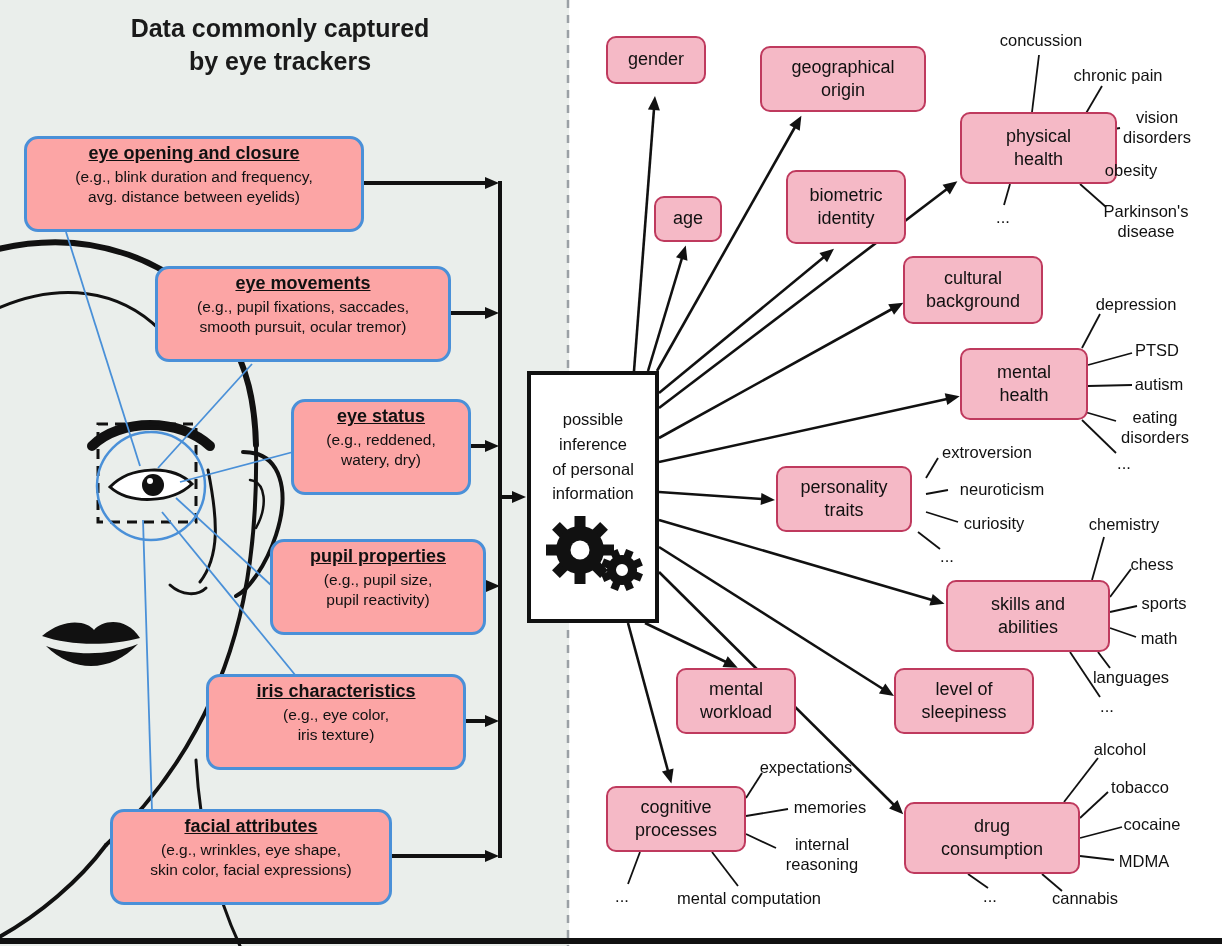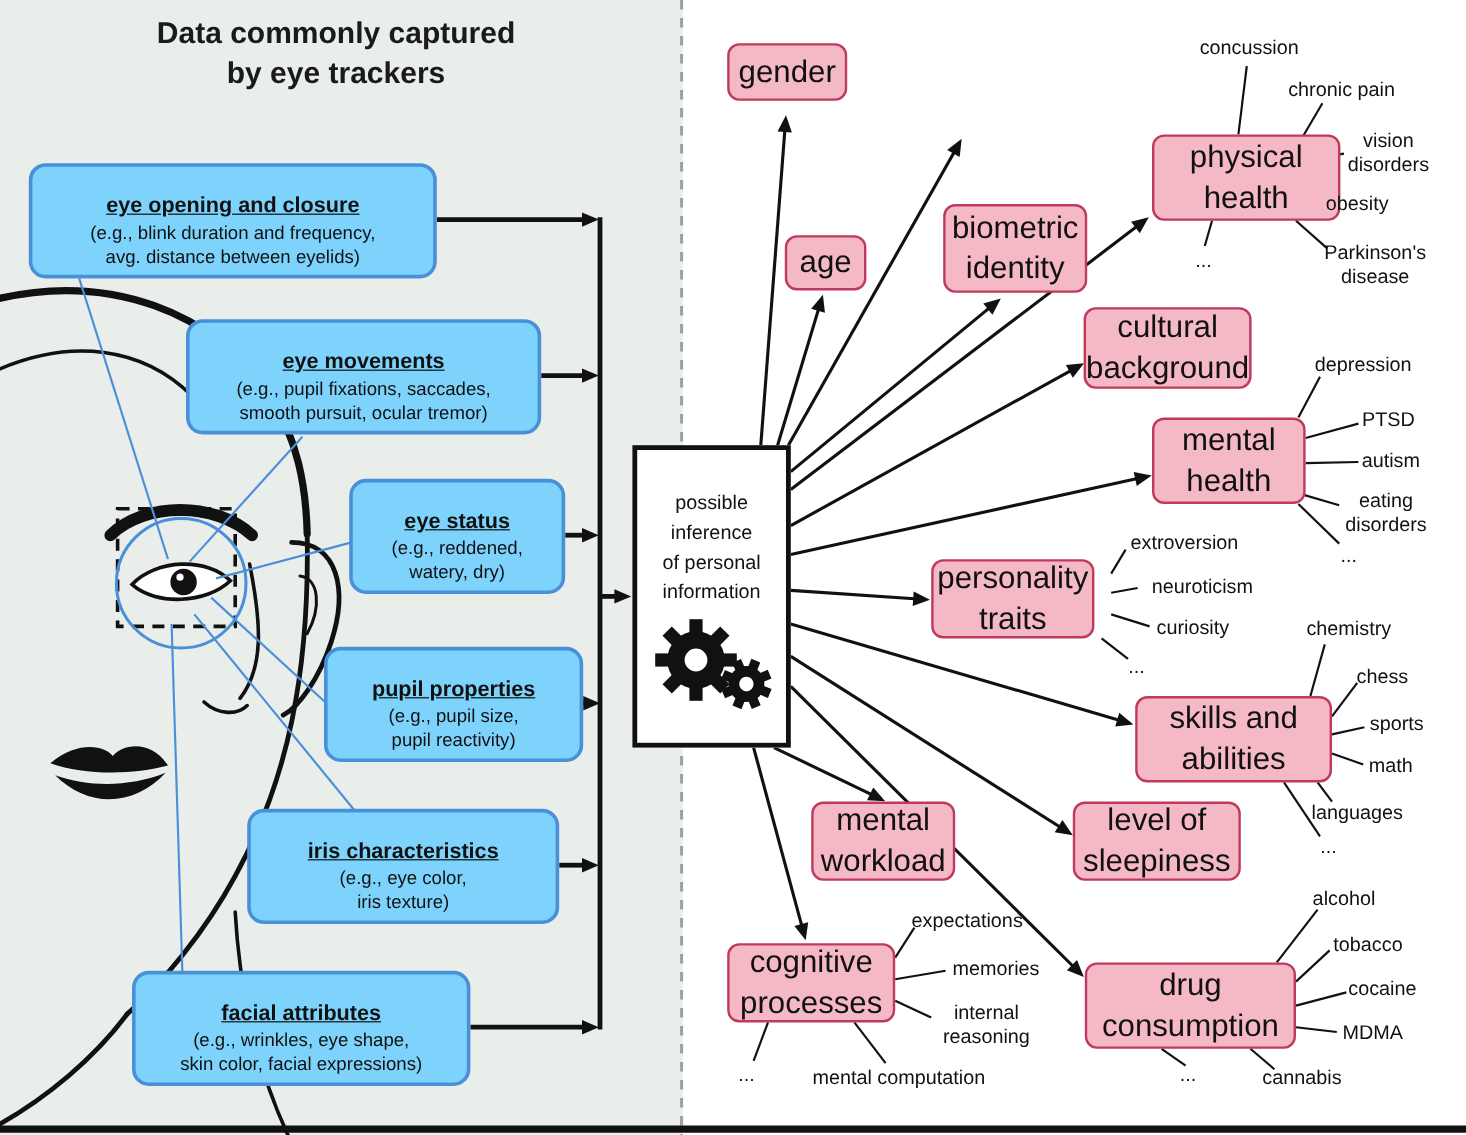--- a/index.html
+++ b/index.html
@@ -3,31 +3,31 @@
 <meta charset="utf-8">
 <style>
   * { margin:0; padding:0; box-sizing:border-box; }
   html,body { background:#fff; }
   body { font-family:"Liberation Sans","DejaVu Sans",sans-serif; color:#111; }
   .stage { position:relative; width:1222px; height:946px; background:#fff; overflow:hidden; }
   .left-bg { position:absolute; left:0; top:0; width:569px; height:946px; background:#eaeeeb; z-index:0; }
   svg.layer { position:absolute; left:0; top:0; z-index:1; }
   .title { position:absolute; z-index:2; left:80px; top:12px; width:400px; text-align:center;
            font-size:25px; font-weight:bold; line-height:1.32; white-space:pre-line; color:#1a1a1a; }
-  .cap { position:absolute; z-index:2; background:#7dd3fc; border:3.5px solid #4a90d8; border-radius:14px;
-         height:96px; display:flex; flex-direction:column; justify-content:flex-end; align-items:center; padding:4px 6px; }
+  .cap { position:absolute; z-index:2; background:#fca5a5; border:3.5px solid #4a90d8; border-radius:14px;
+         height:96px; display:flex; flex-direction:column; justify-content:flex-start; align-items:center; padding:4px 6px; }
   .cap-h { font-size:18px; font-weight:bold; text-decoration:underline; }
   .cap-d { font-size:15.5px; line-height:1.28; text-align:center; white-space:pre-line; margin-top:3px; }
   .center-box { position:absolute; z-index:2; left:527px; top:371px; width:132px; height:252px;
                 background:#fff; border:4px solid #111; display:flex; flex-direction:column; align-items:center; padding-top:32px; }
   .center-label { font-size:16.5px; line-height:1.5; text-align:center; white-space:pre-line; }
   .gears { margin-top:8px; }
   .pink { position:absolute; z-index:2; background:#f5b9c6; border:2.5px solid #bf3a5e; border-radius:10px;
           display:flex; align-items:center; justify-content:center; }
-  .plabel { font-size:26px; line-height:1.3; text-align:center; white-space:pre-line; }
+  .plabel { font-size:18px; line-height:1.3; text-align:center; white-space:pre-line; }
   .sat { position:absolute; z-index:2; transform:translate(-50%,-50%); font-size:16.5px; line-height:1.2;
          text-align:center; white-space:pre-line; }
 </style>
 </head>
 <body>
 
 <div class="stage">
   <div class="left-bg"></div>
 
   <svg class="layer" width="1222" height="946" viewBox="0 0 1222 946">
@@ -207,20 +207,24 @@
         </g>
         <circle r="15"></circle>
         <circle r="6" fill="#fff"></circle>
       </g>
     </svg>
   </div>
 
   <div class="pink" style="left:606px;top:36px;width:100px;height:48px">
     <span class="plabel">gender</span>
     </div>
+  <div class="pink" style="left:760px;top:46px;width:166px;height:66px">
+    <span class="plabel">geographical
+origin</span>
+    </div>
   <div class="pink" style="left:654px;top:196px;width:68px;height:46px">
     <span class="plabel">age</span>
     </div>
   <div class="pink" style="left:786px;top:170px;width:120px;height:74px">
     <span class="plabel">biometric
 identity</span>
     </div>
   <div class="pink" style="left:960px;top:112px;width:157px;height:72px">
     <span class="plabel">physical
 health</span>

